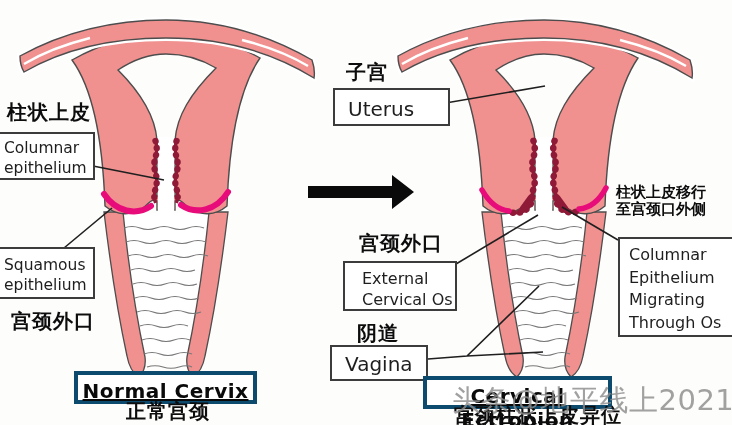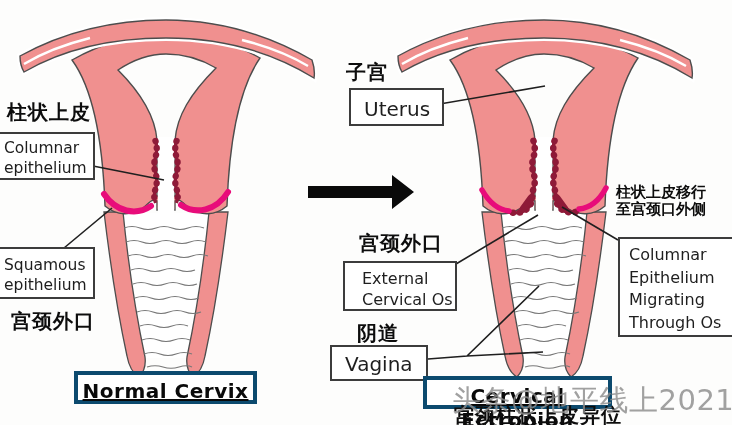--- a/index.html
+++ b/index.html
@@ -120,24 +120,25 @@
   <div class="cn-label" style="left:7px;top:101px;">柱状上皮</div>
 
   <div class="en-box" style="left:-5px;top:132px;width:100px;height:48px;">Columnar epithelium</div>
 
   <div class="en-box" style="left:-5px;top:247px;width:100px;height:52px;padding-top:6px;">Squamous epithelium</div>
 
   <div class="cn-label" style="left:11px;top:310px;">宫颈外口</div>
 
   <div class="title-box" style="left:74px;top:371px;width:183px;height:33px;">Normal Cervix</div>
 
+  <div class="title-cn" style="left:126px;top:398px;">正常宫颈</div>
 
   <div class="cn-label" style="left:346px;top:61px;">子宫</div>
 
-  <div class="en-box" style="left:333px;top:88px;width:95px;height:38px;font-size:20px;padding:6px 12px 0 13px;margin-left:16px;">Uterus</div>
+  <div class="en-box" style="left:333px;top:88px;width:117px;height:38px;font-size:20px;padding:6px 12px 0 13px;">Uterus</div>
 
   <div class="cn-label" style="left:359px;top:232px;">宫颈外口</div>
 
   <div class="en-box" style="left:343px;top:261px;width:114px;height:50px;font-size:16px;padding:5px 0 0 17px;">External Cervical Os</div>
 
   <div class="cn-label" style="left:357px;top:322px;">阴道</div>
 
   <div class="en-box" style="left:330px;top:345px;width:98px;height:36px;font-size:20px;padding:4px 0 0 13px;">Vagina</div>
 
   <div class="cn-label" style="left:616px;top:184px;font-size:15px;letter-spacing:0;">柱状上皮移行

